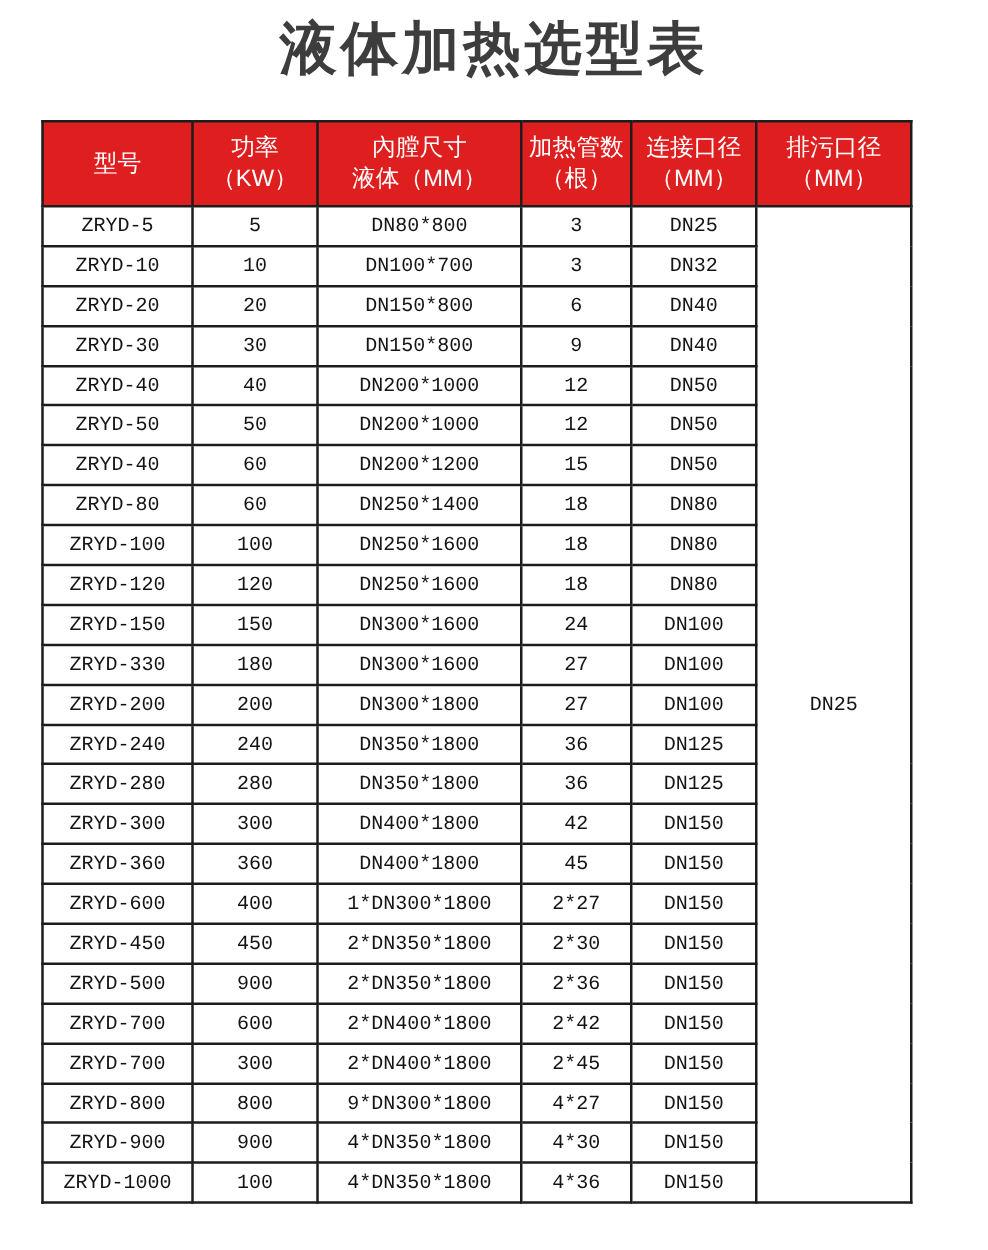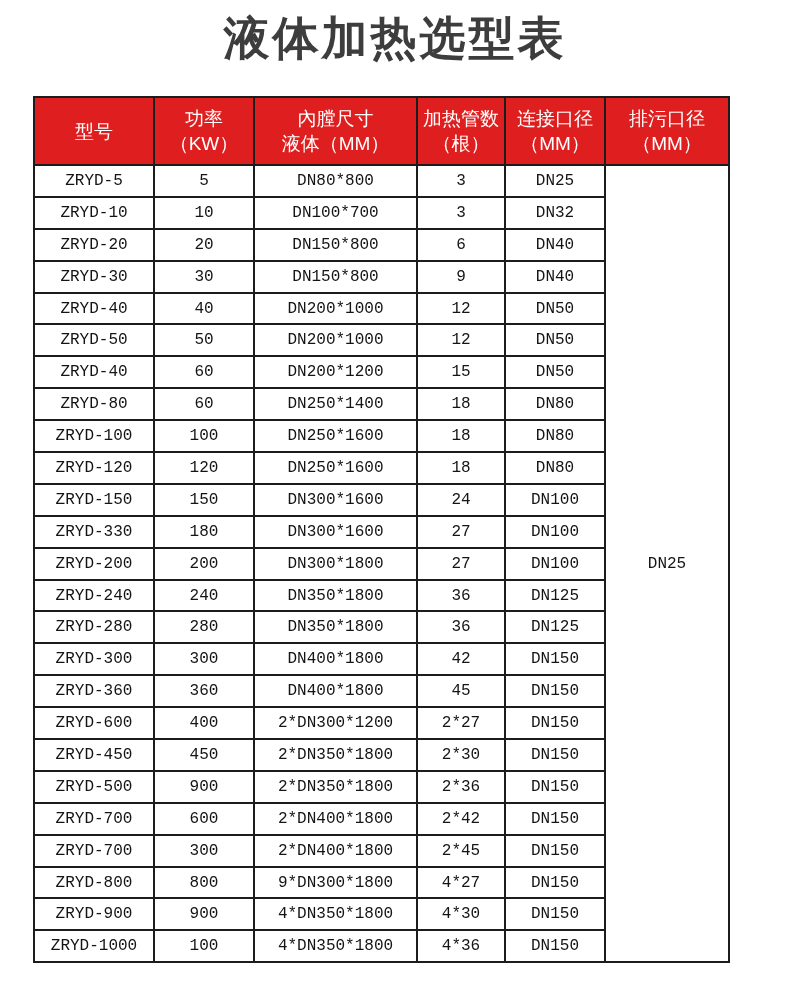--- a/index.html
+++ b/index.html
@@ -222,21 +222,21 @@
       <tr>
         <td>ZRYD-360</td>
         <td>360</td>
         <td>DN400*1800</td>
         <td>45</td>
         <td>DN150</td>
       </tr>
       <tr>
         <td>ZRYD-600</td>
         <td>400</td>
-        <td>2*DN300*1200</td>
+        <td>1*DN300*1800</td>
         <td>2*27</td>
         <td>DN150</td>
       </tr>
       <tr>
         <td>ZRYD-450</td>
         <td>450</td>
         <td>2*DN350*1800</td>
         <td>2*30</td>
         <td>DN150</td>
       </tr>

